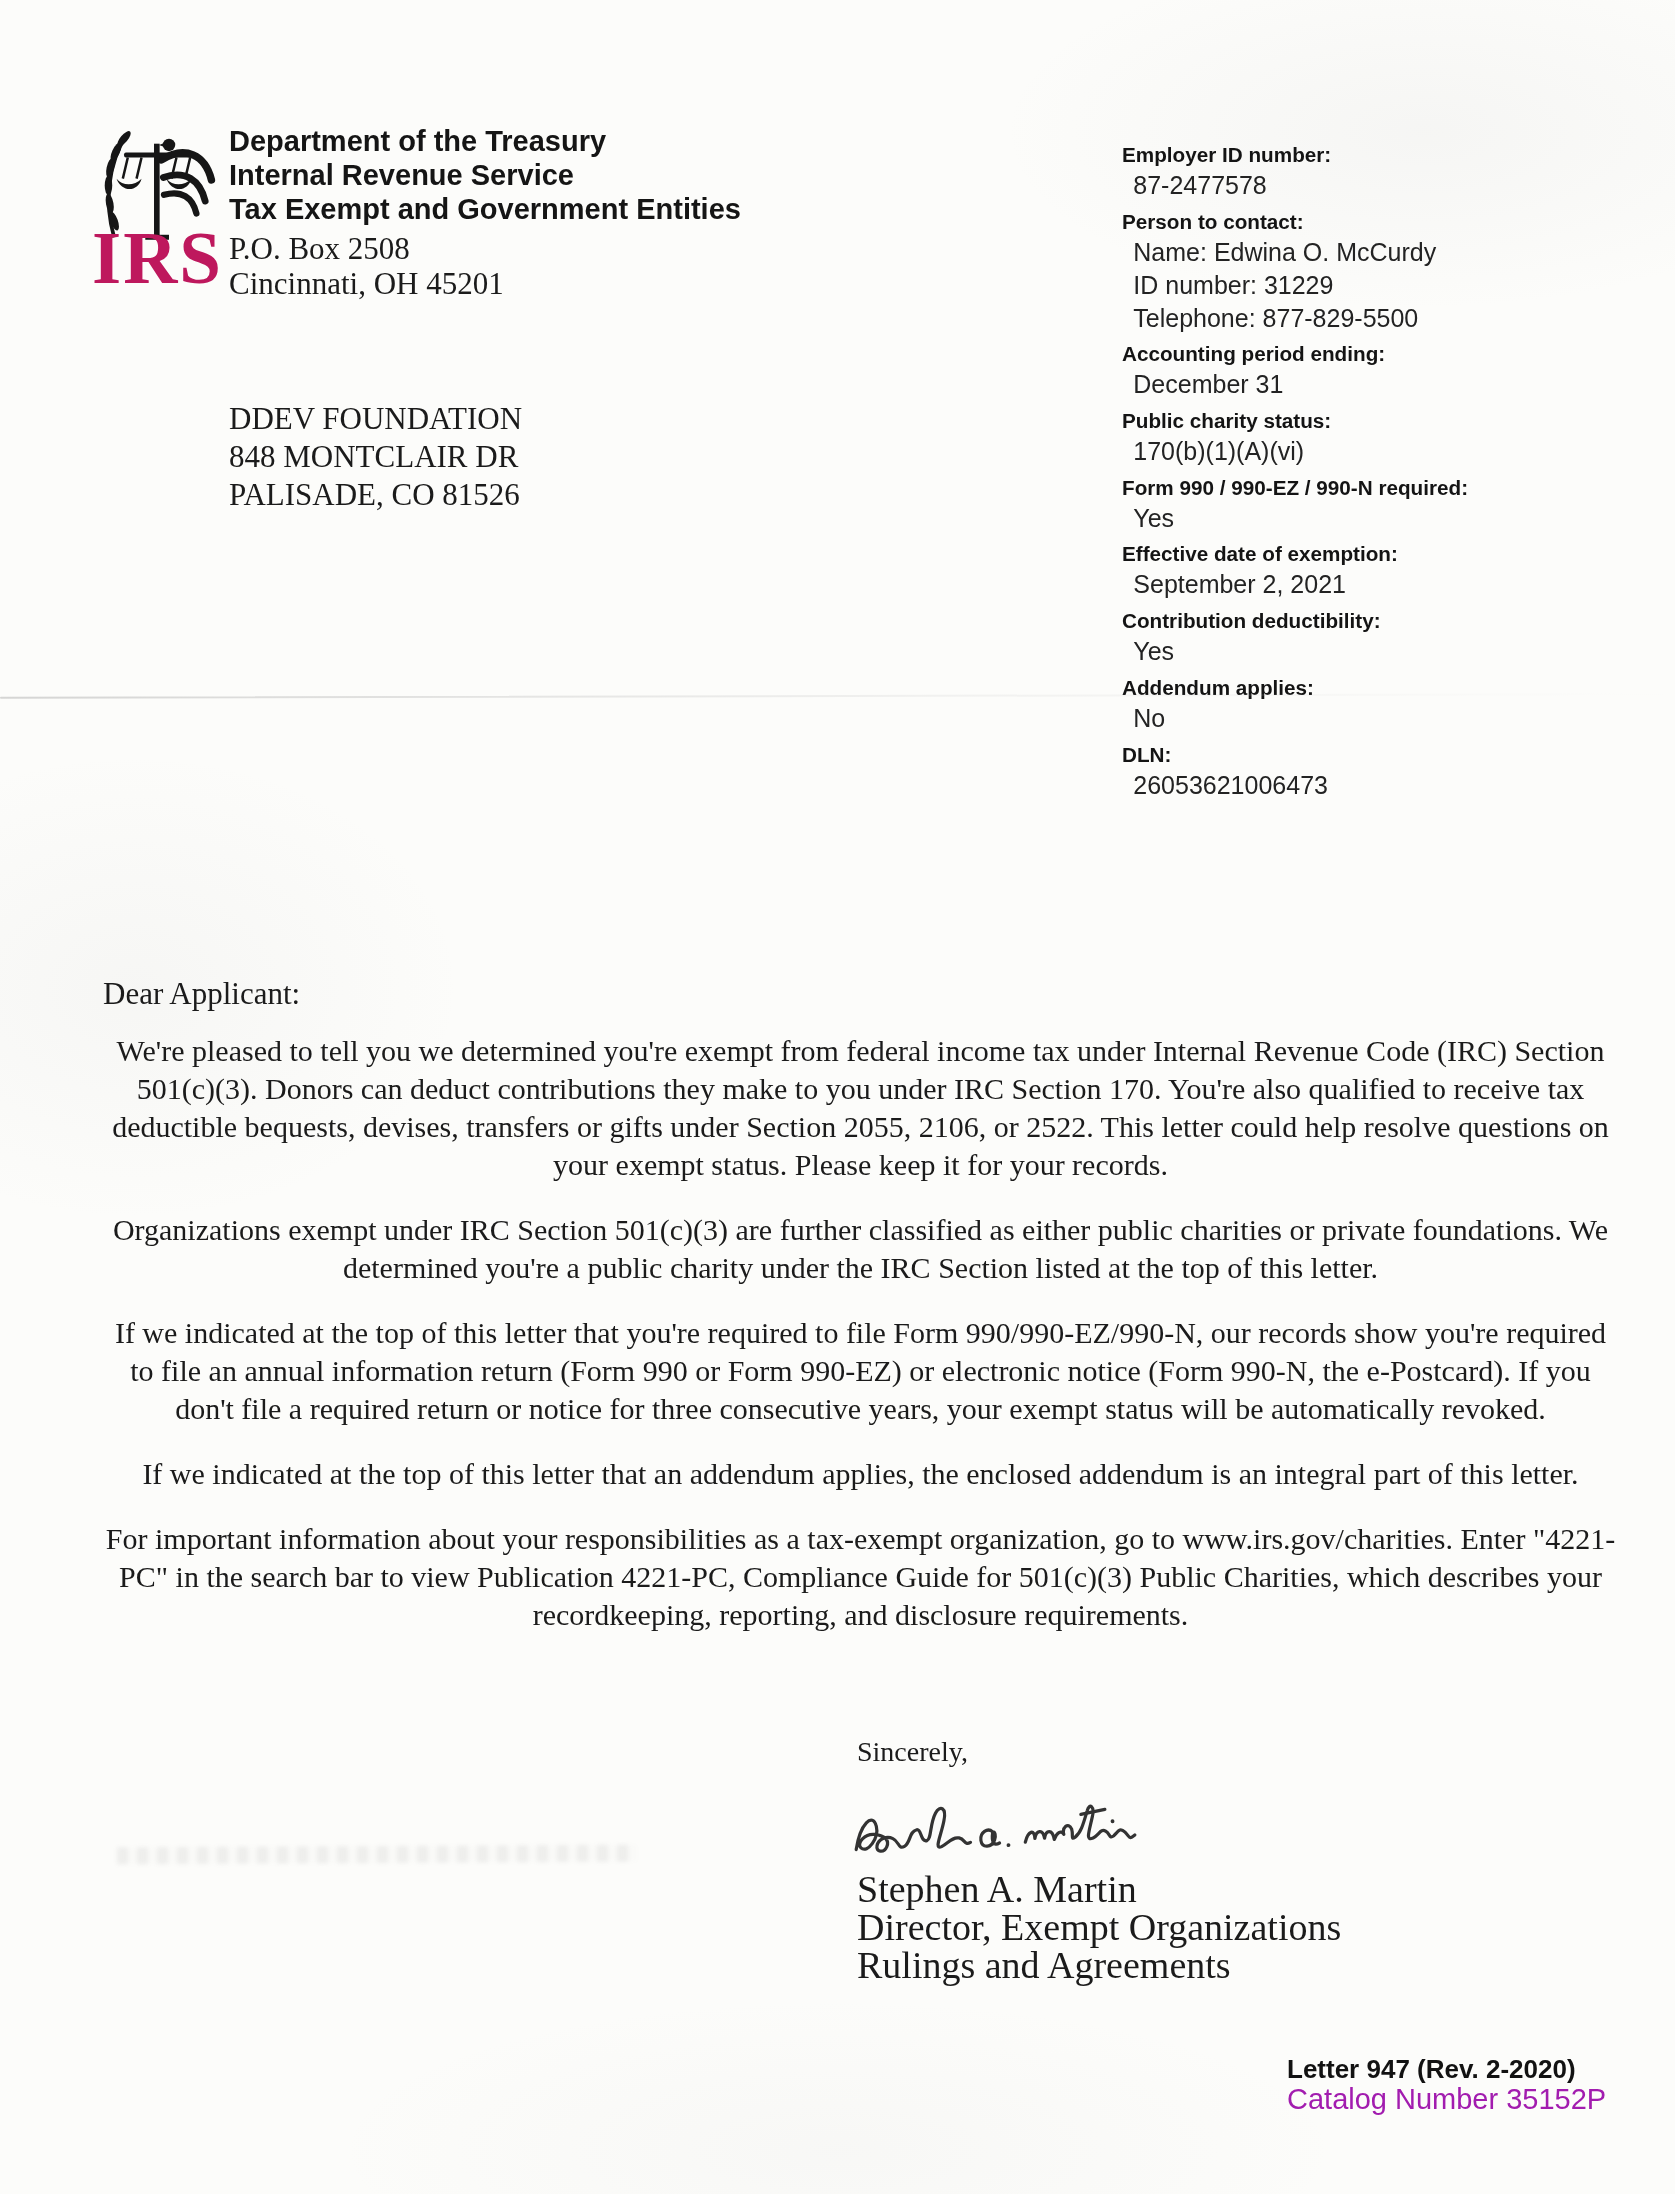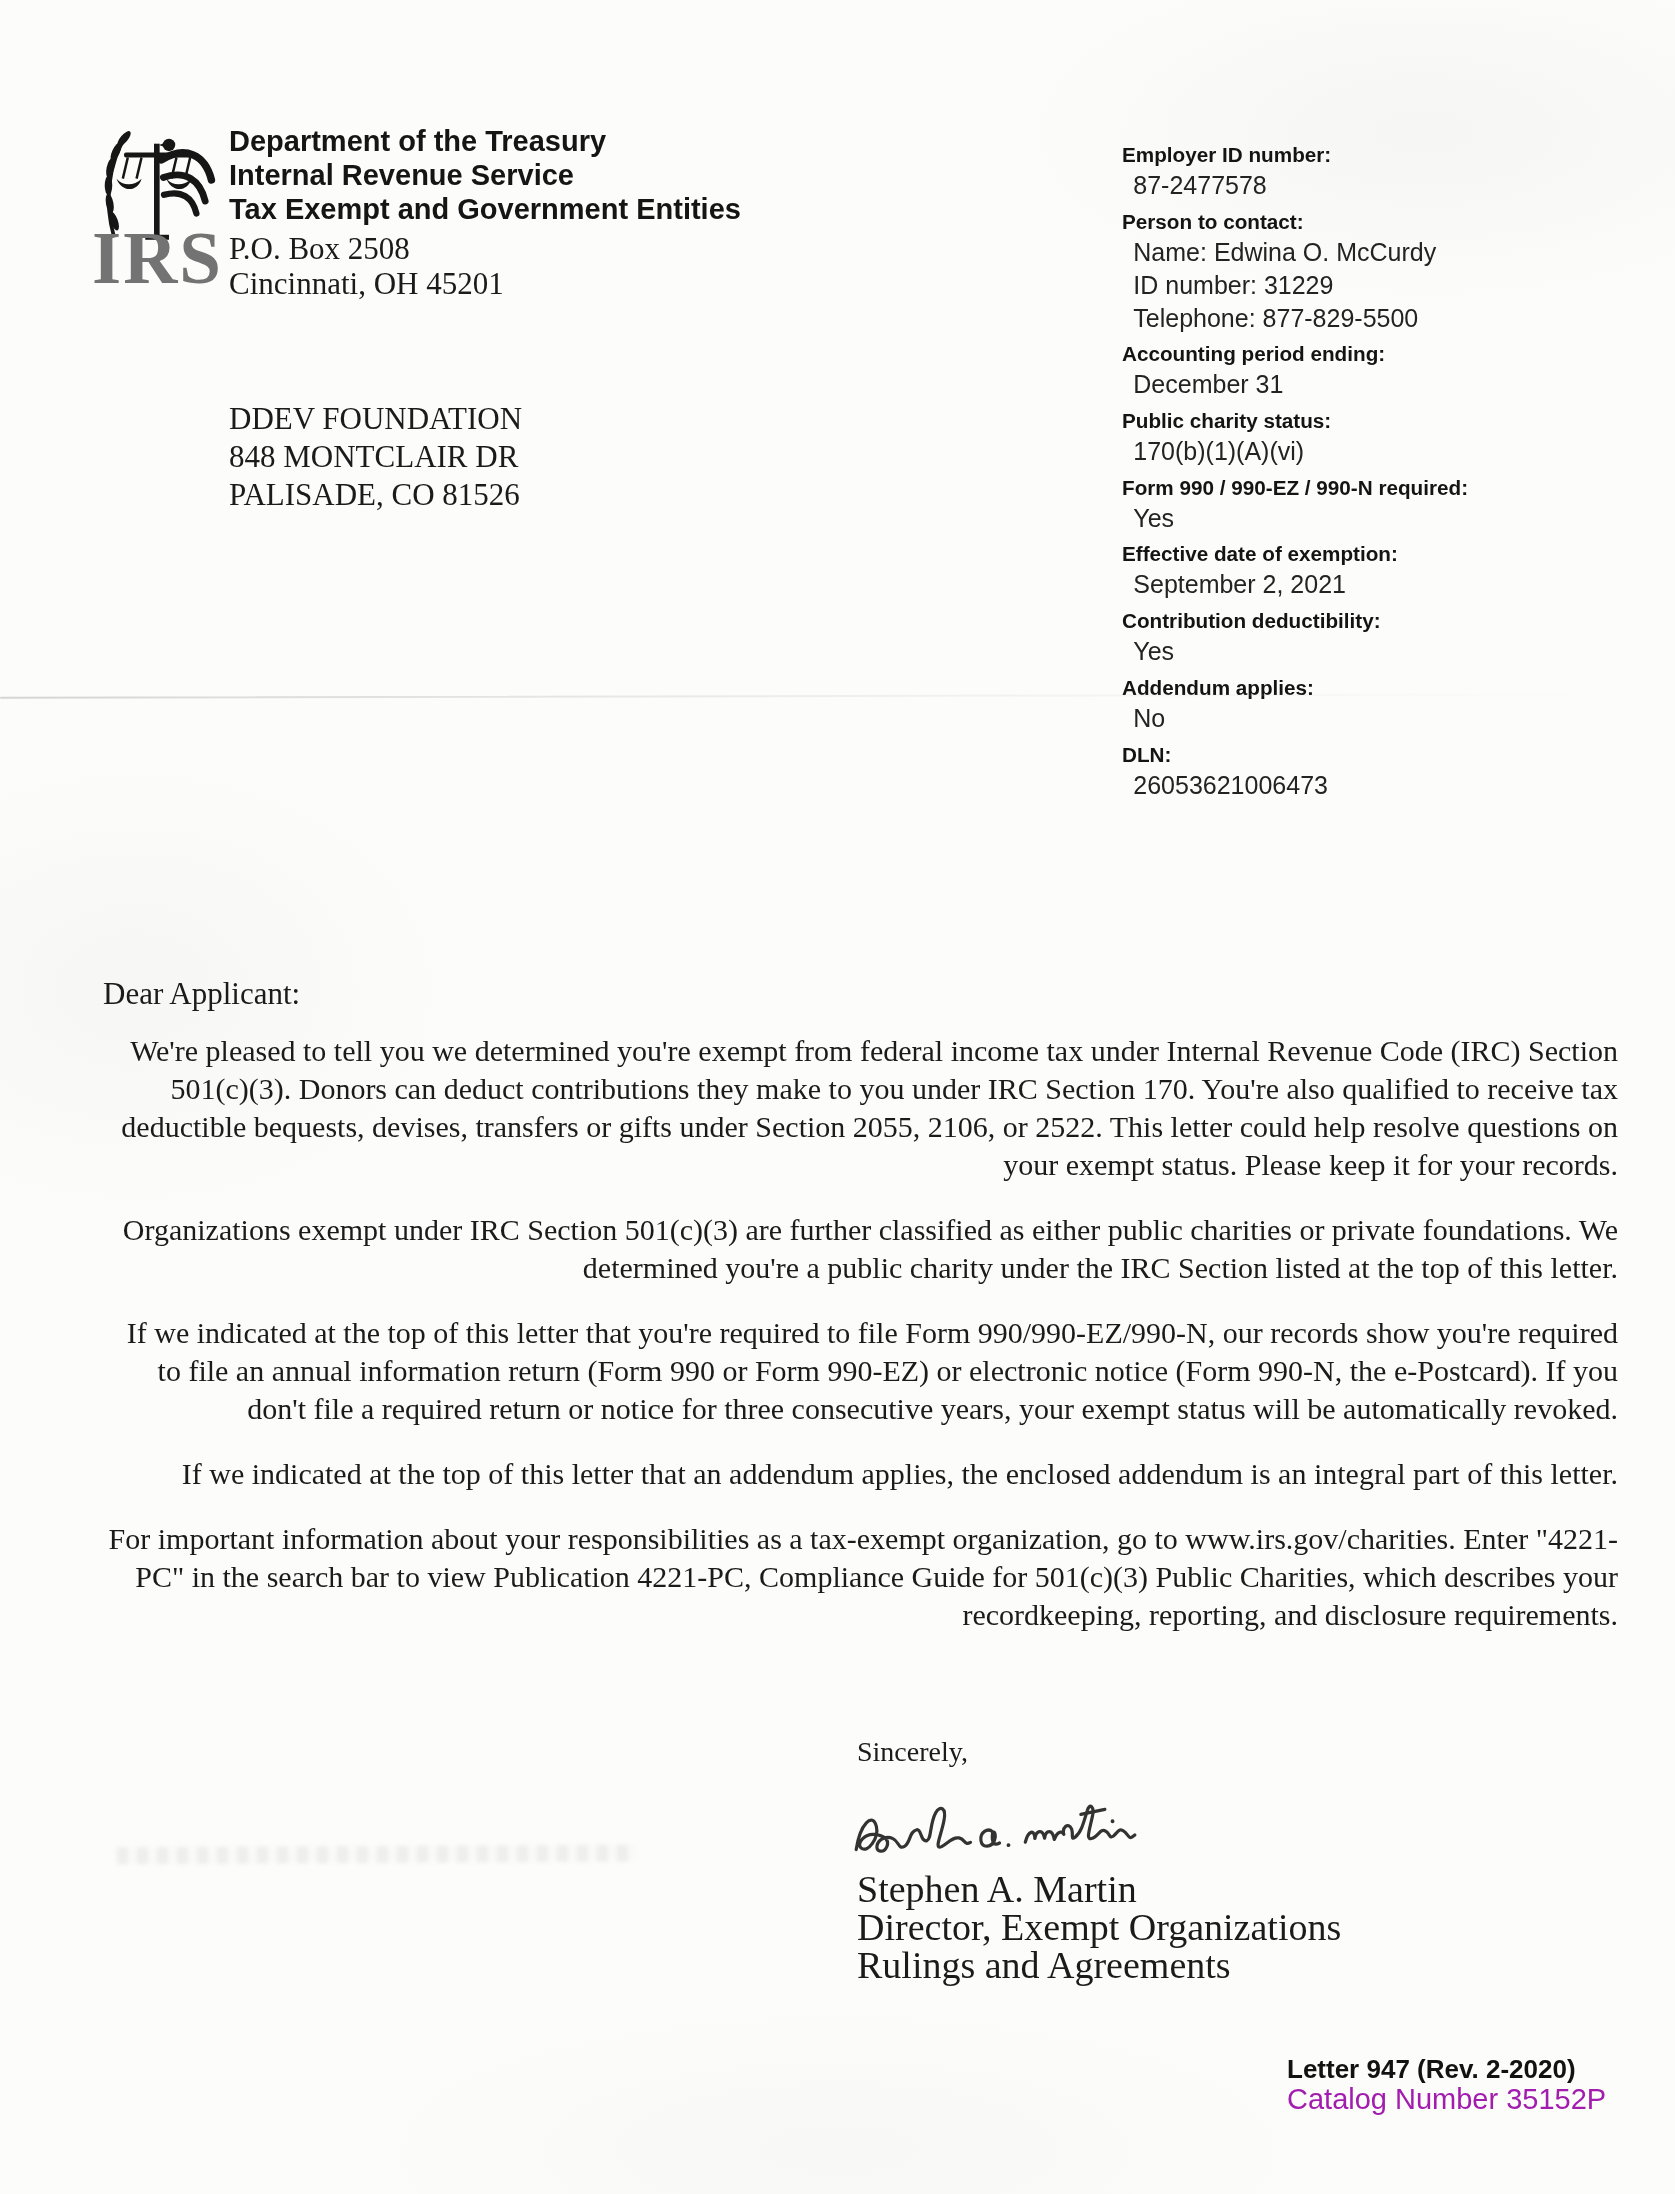--- a/index.html
+++ b/index.html
@@ -29,21 +29,21 @@
     position:absolute;left:117px;top:1846px;width:520px;height:17.3px;
     background:repeating-linear-gradient(90deg, rgba(120,120,120,0.30) 0 10.7px, rgba(120,120,120,0.05) 10.7px 20px);
     filter:blur(2px);opacity:0.35;transform:rotate(-0.3deg);
   }
 
   
   .logo{position:absolute;left:99px;top:115px;}
   .irs-word{
     position:absolute;left:92px;top:220px;
     font-family:"Liberation Serif", serif;font-weight:700;
-    font-size:75px;line-height:1;letter-spacing:2px;color:#737373;
+    font-size:75px;line-height:1;letter-spacing:2px;color:#be185d;
   }
   .lh-text{position:absolute;left:229px;top:124px;}
   .lh-bold{
     font-family:"Liberation Sans", sans-serif;font-weight:700;
     font-size:29px;line-height:34px;color:#151515;white-space:nowrap;
   }
   .lh-serif{
     font-family:"Liberation Serif", serif;
     font-size:31px;line-height:35px;color:#1b1b1b;white-space:nowrap;
   }
@@ -65,21 +65,21 @@
     font-size:25px;line-height:33px;color:#232323;
     padding-left:11.3px;white-space:nowrap;
   }
 
   
   .salutation{position:absolute;left:103px;top:975px;font-size:31px;line-height:38px;}
   .body-text{position:absolute;left:103px;top:1032px;width:1515px;}
   .body-text p{
     margin:0 0 27px 0;
     font-size:30px;line-height:38px;color:#1b1b1b;
-    text-align:right;
+    text-align:center;
   }
 
   
   .closing{position:absolute;left:857px;top:1733px;}
   .sincerely{font-size:28px;line-height:38px;}
   .signature{margin:12px 0 4px -8px;transform:rotate(-2deg);}
   .signer{font-size:38px;line-height:38px;}
 
   
   .footer{position:absolute;left:1287px;top:2053px;}

